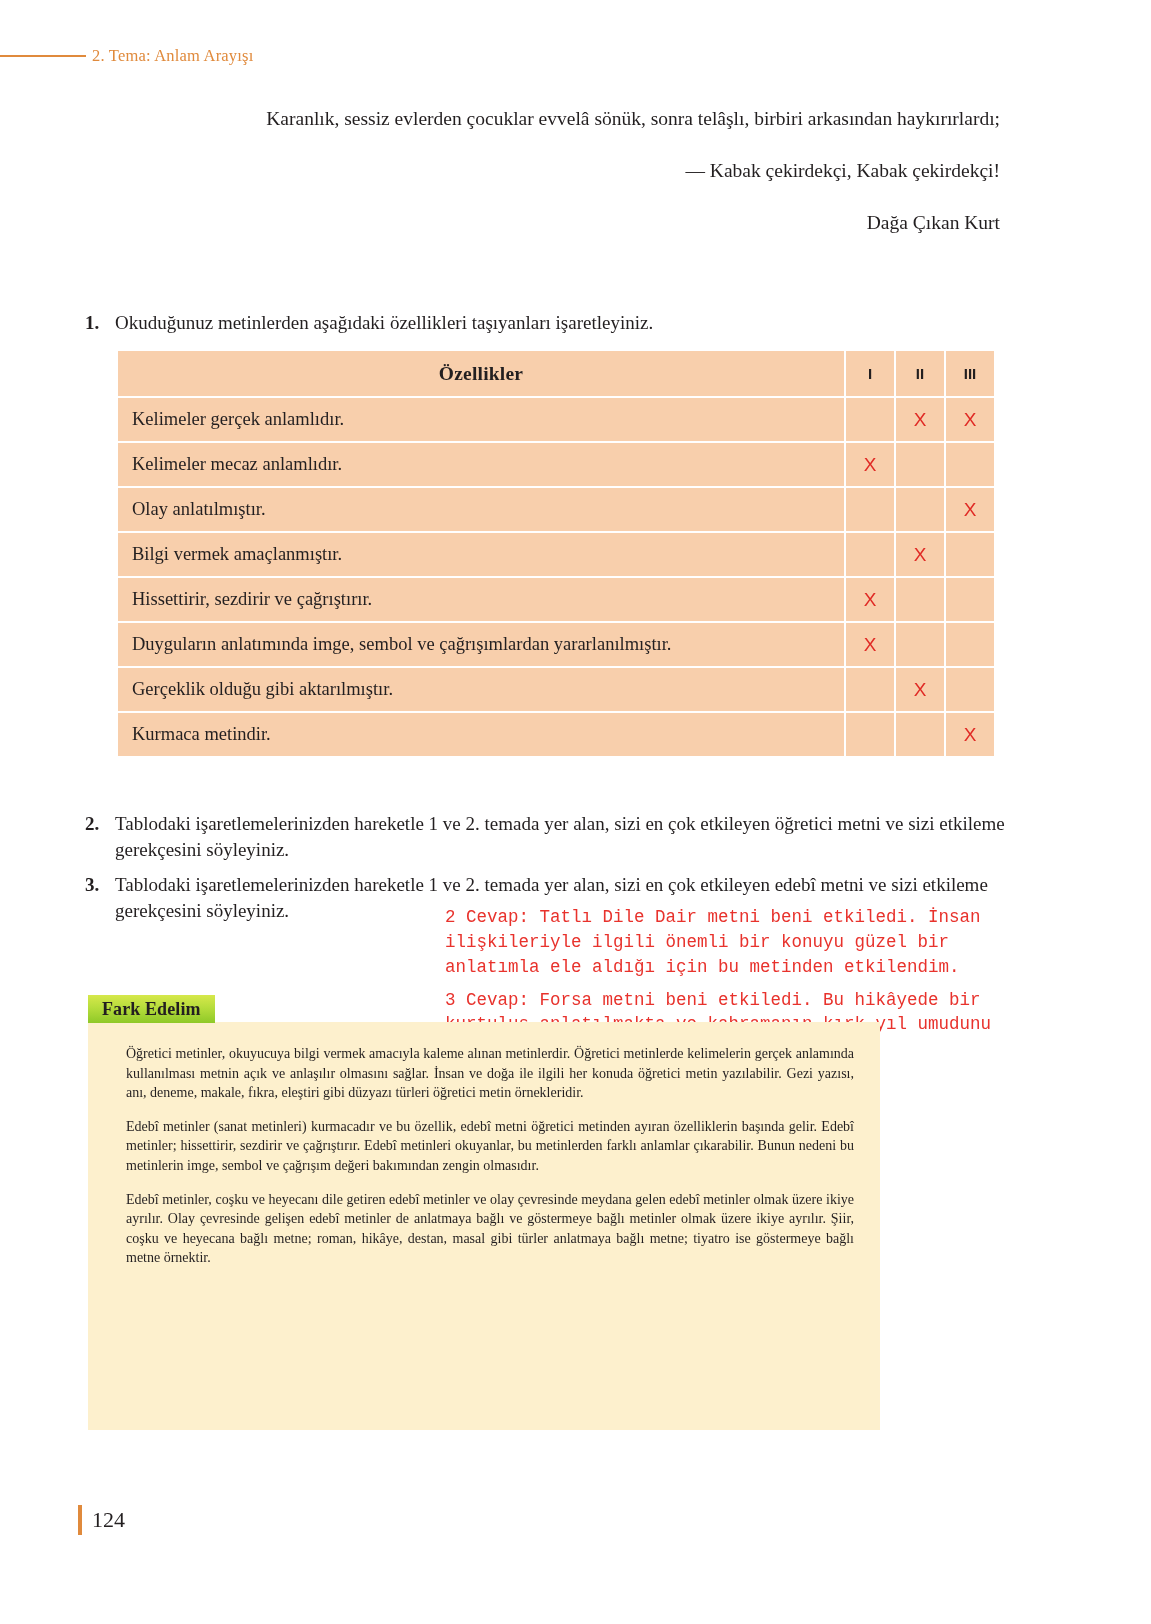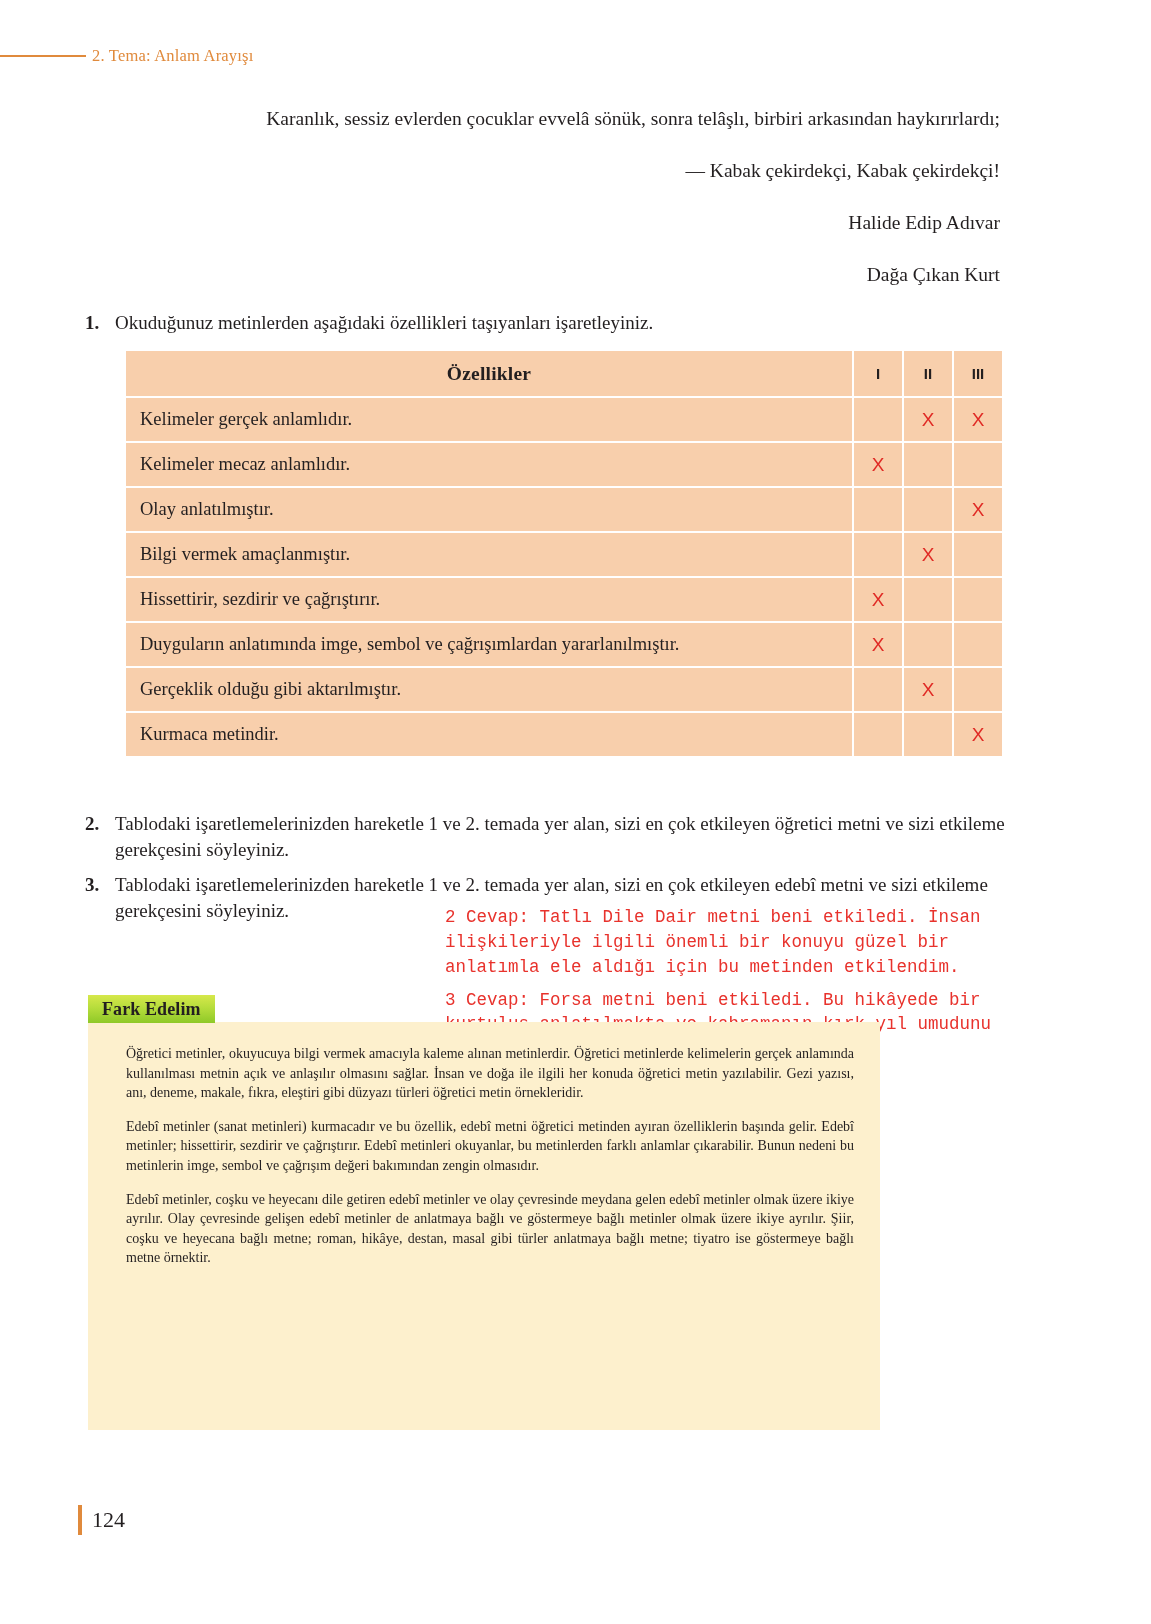--- a/index.html
+++ b/index.html
@@ -74,21 +74,21 @@
   .q .body { flex: 1; }
 
   #q1 { top: 310px; left: 85px; width: 915px; }
   #q2 { top: 811px; left: 85px; width: 925px; }
   #q3 { top: 872px; left: 85px; width: 925px; }
 
   
   .tbl-wrap {
     position: absolute;
     top: 349px;
-    left: 124px;
+    left: 116px;
     width: 880px;
   }
   table.marks {
     border-collapse: collapse;
     width: 880px;
     background: #f8cfac;
     table-layout: fixed;
   }
   table.marks th, table.marks td {
     border: 2px solid #ffffff;
@@ -195,21 +195,20 @@
 <body>
 
 <div class="page-header">
   <div class="header-rule"></div>
   <div class="header-title">2. Tema: Anlam Arayışı</div>
 </div>
 
 <div class="excerpt">
   <p>Karanlık, sessiz evlerden çocuklar evvelâ sönük, sonra telâşlı, birbiri arkasından haykırırlardı;</p>
   <p>— Kabak çekirdekçi, Kabak çekirdekçi!</p>
-  <p class="attrib">Halide Edip Adıvar</p>
   <p class="attrib work">Dağa Çıkan Kurt</p>
 </div>
 
 <div class="q" id="q1">
   <div class="num">1.</div>
   <div class="body">Okuduğunuz metinlerden aşağıdaki özellikleri taşıyanları işaretleyiniz.</div>
 </div>
 
 <div class="tbl-wrap">
   <table class="marks">

